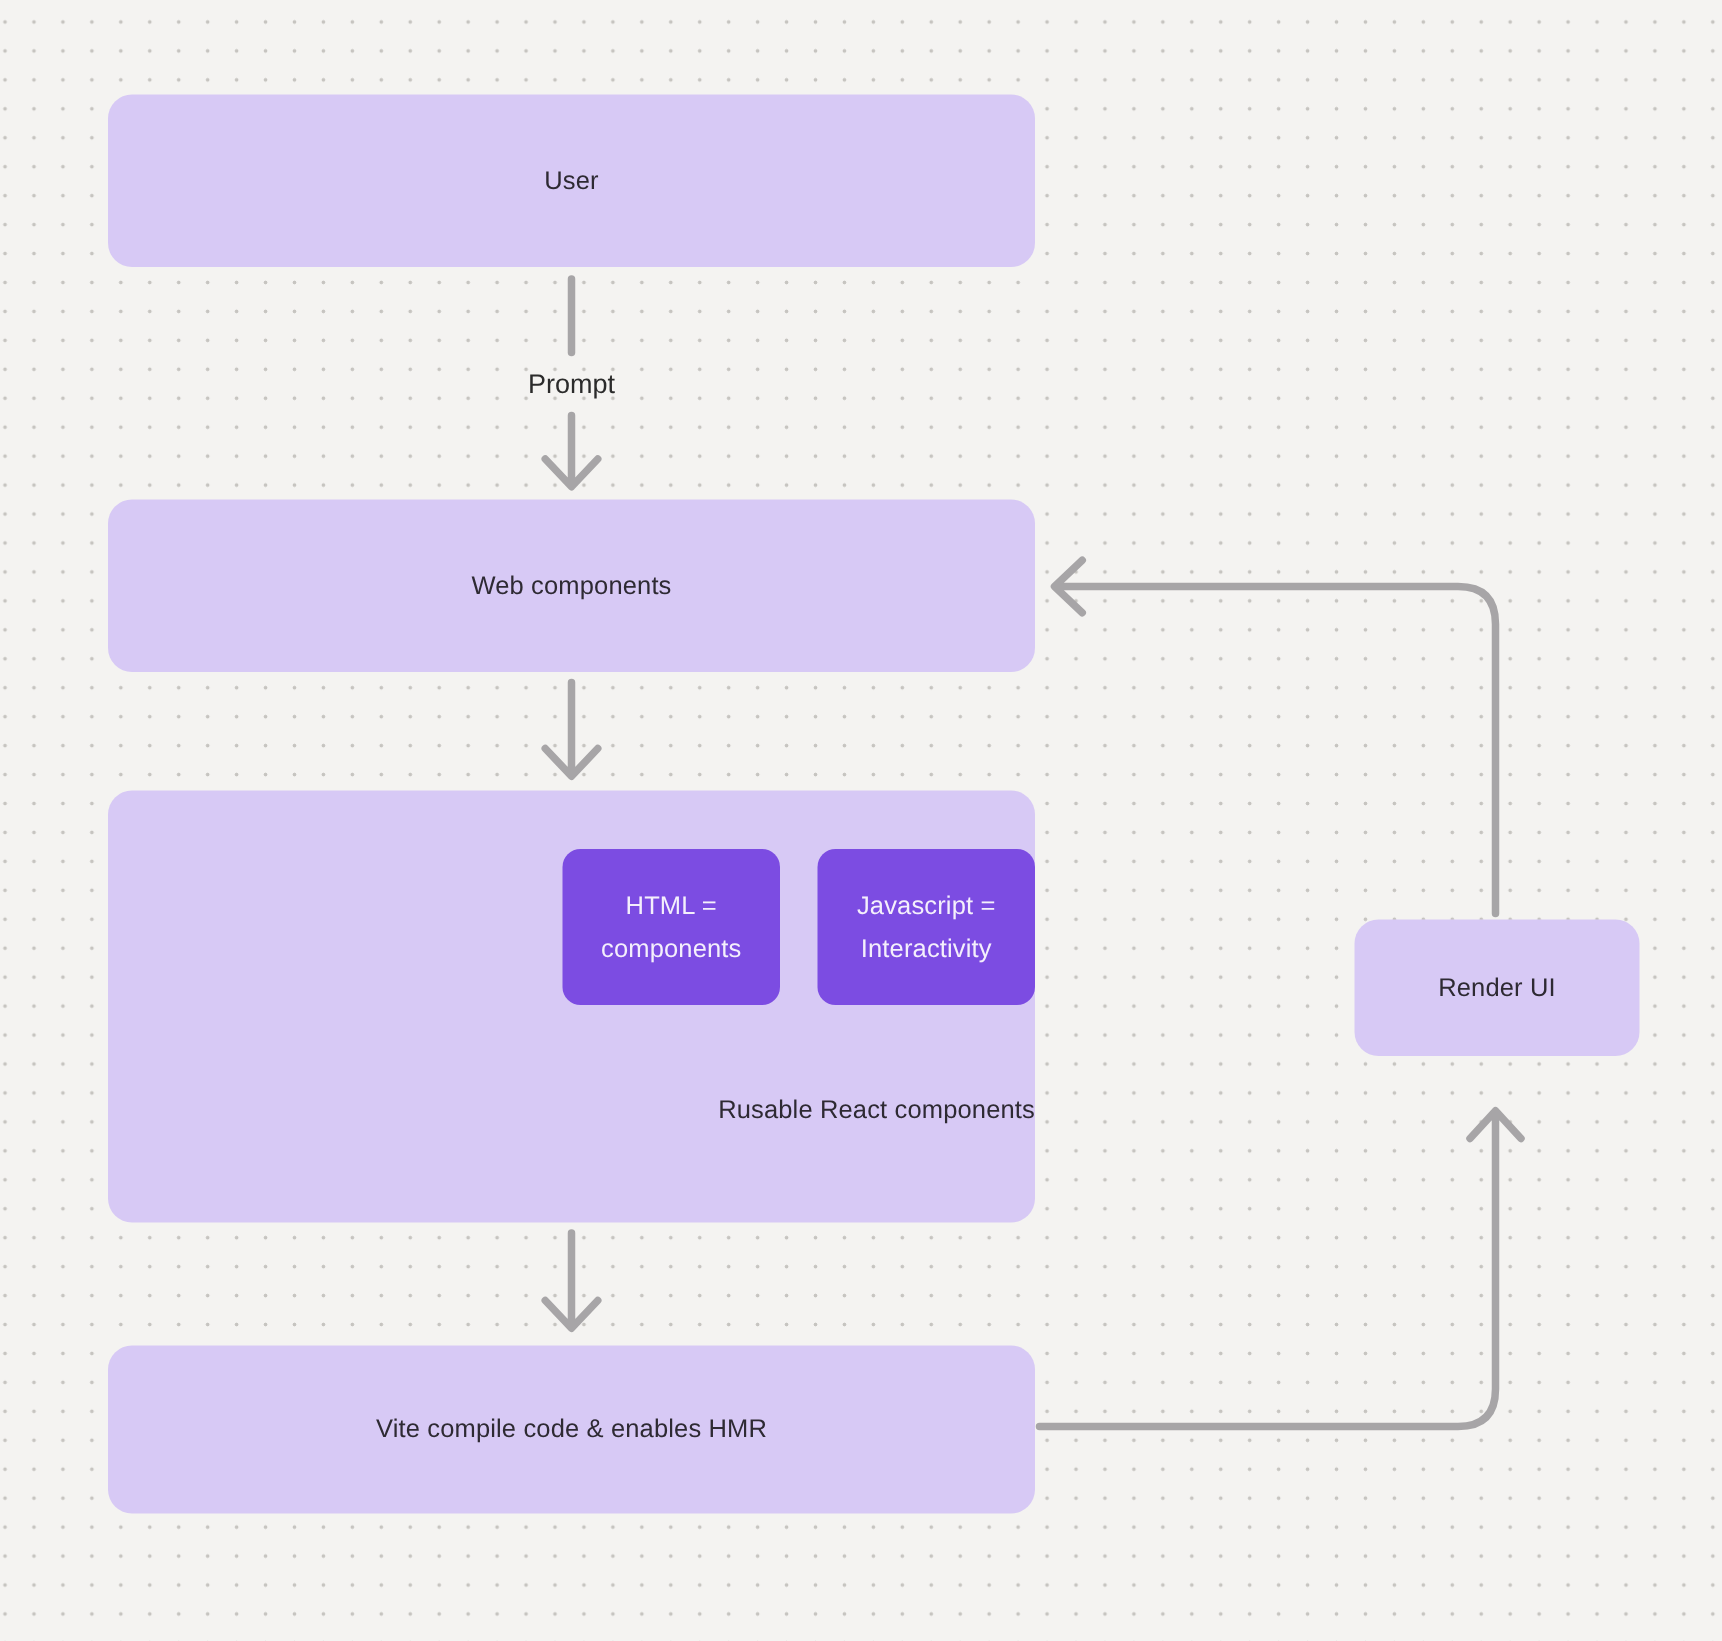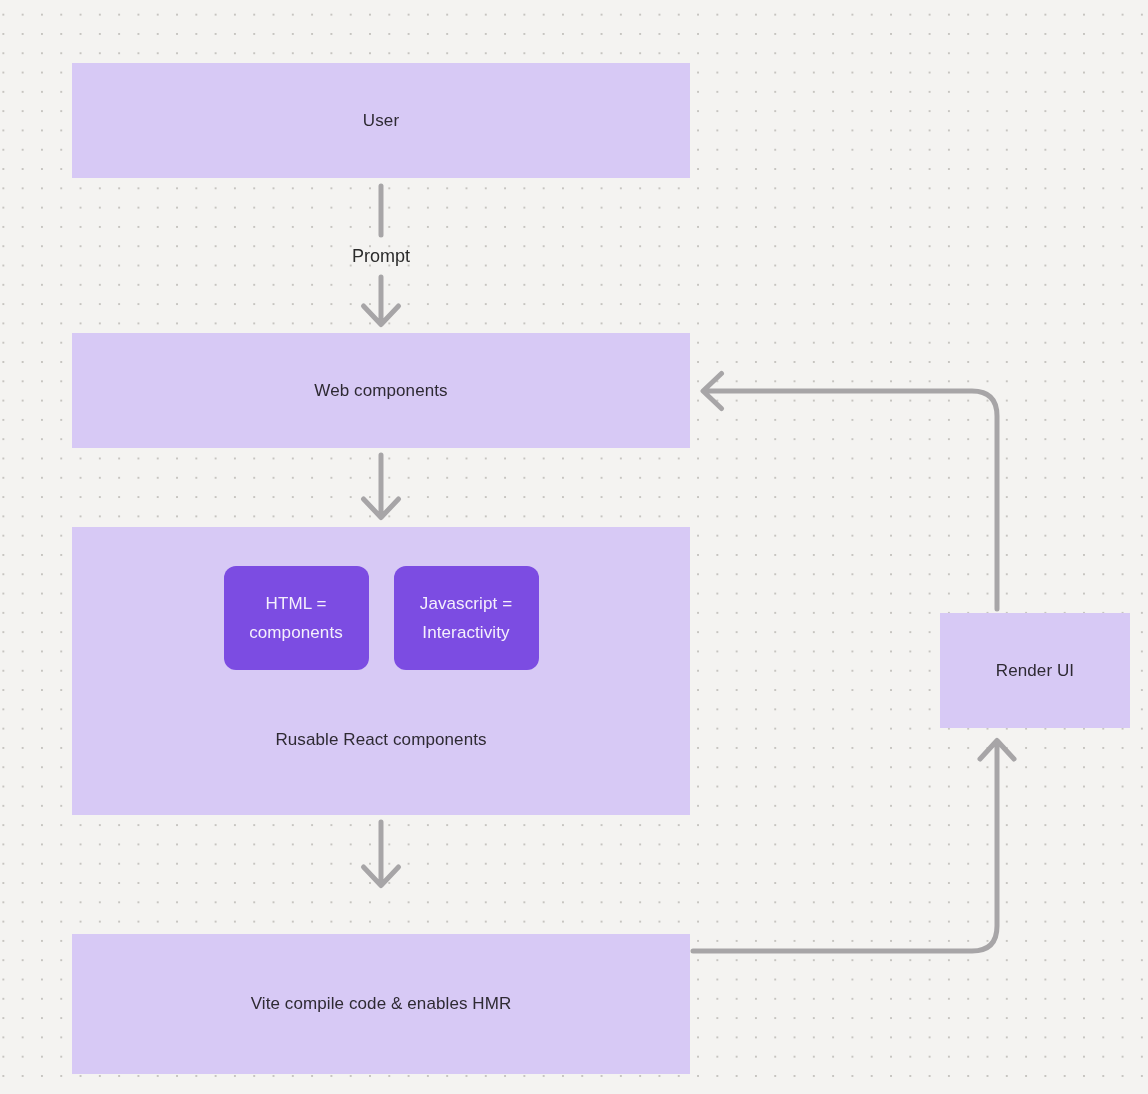--- a/index.html
+++ b/index.html
@@ -36,34 +36,34 @@
   .edges path {
     fill: none;
     stroke: var(--arrow);
     stroke-width: 5;
     stroke-linecap: round;
     stroke-linejoin: round;
   }
   .node {
     position: absolute;
     background: var(--node-fill);
-    border-radius: 0;
+    border-radius: 16px;
     display: flex;
     align-items: center;
     justify-content: center;
     color: var(--text);
     font-size: 17px;
     letter-spacing: 0.1px;
   }
   .node-wide { left: 72px; width: 618px; height: 115px; }
   .node-label { text-align: center; }
   .group-node {
     flex-direction: column;
     justify-content: flex-start;
-    align-items: center;
+    align-items: flex-end;
   }
   .card-row {
     display: flex;
     gap: 25px;
     margin-top: 39px;
   }
   .card {
     width: 145px;
     height: 104px;
     background: var(--card-fill);
@@ -124,21 +124,21 @@
         <span>components</span>
       </div>
       <div class="card">
         <span>Javascript =</span>
         <span>Interactivity</span>
       </div>
     </div>
     <div class="group-caption">Rusable React components</div>
   </div>
 
-  <div class="node node-wide" style="top:897px; height:140px;margin-top:37px;">
+  <div class="node node-wide" style="top:897px; height:112px;">
     <span class="node-label">Vite compile code &amp; enables HMR</span>
   </div>
 
-  <div class="node" style="left:940px; top:613px; width:190px; height:115px;">
+  <div class="node" style="left:903px; top:613px; width:190px; height:91px;">
     <span class="node-label">Render UI</span>
   </div>
 
 </div>
 
 </body></html>

